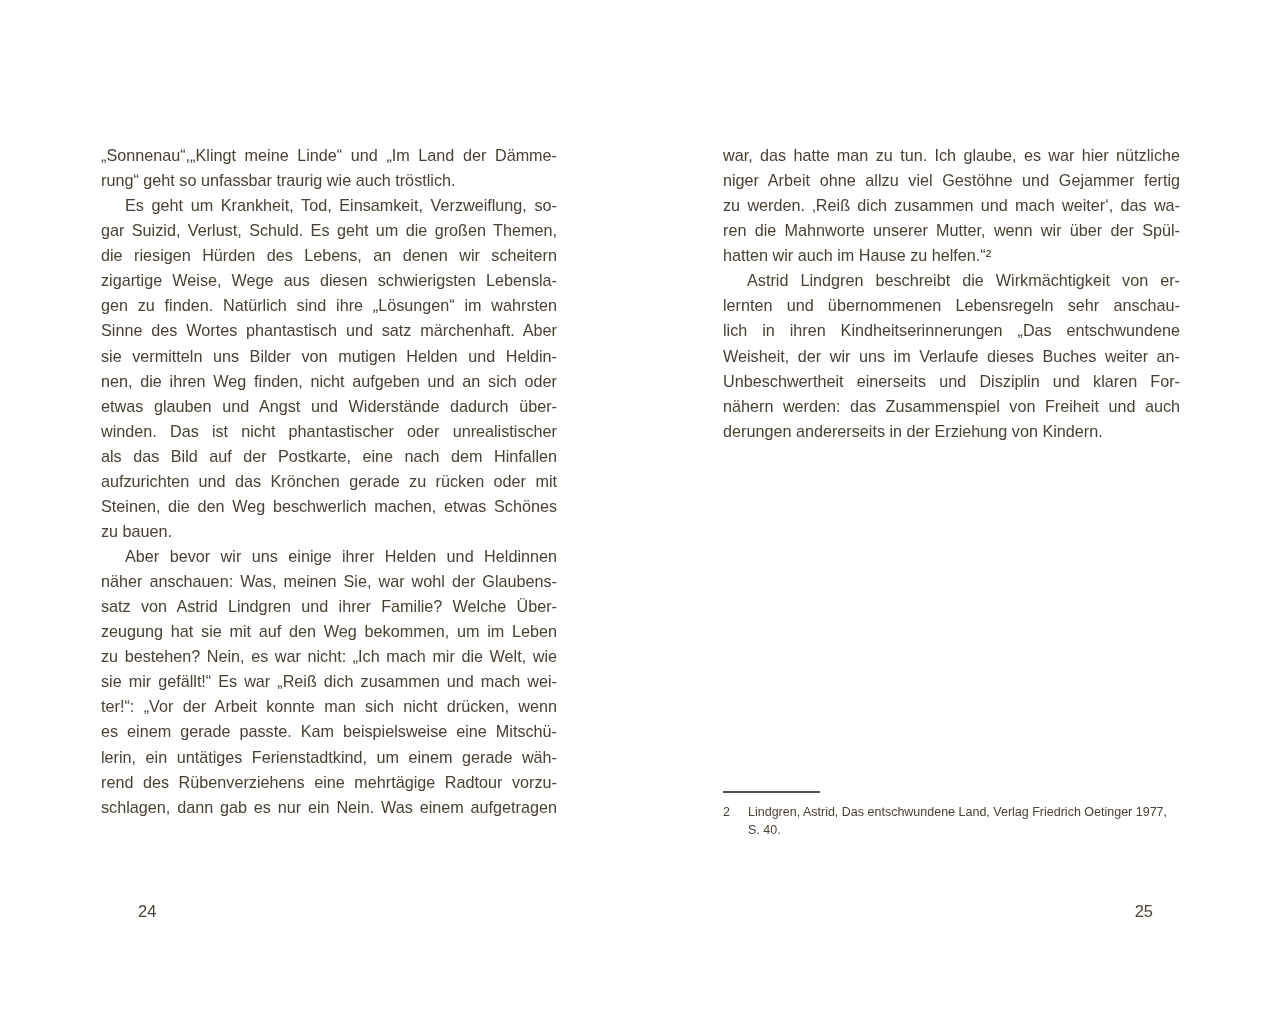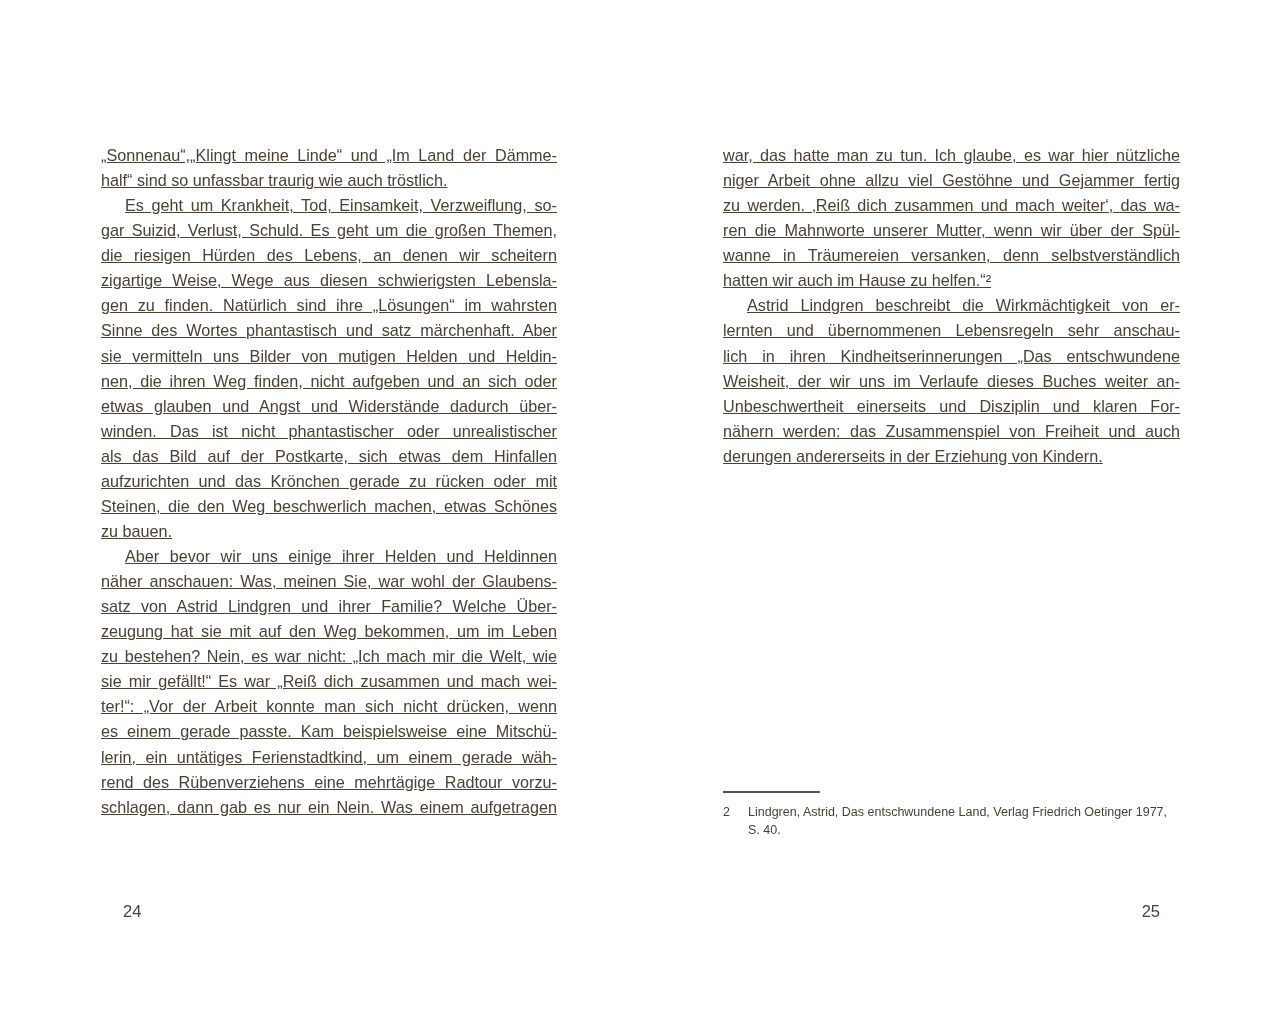--- a/index.html
+++ b/index.html
@@ -20,21 +20,21 @@
     inset: 0;
   }
   .text-col {
     position: absolute;
     top: 143px;
     font-size: 16.2px;
     line-height: 25.07px;
   }
   #col-left  { left: 101px; width: 456px; }
   #col-right { left: 723px; width: 457px; }
-  .line { height: 25.07px; text-decoration: underline; }
+  .line { height: 25.07px; }
   .line.just {
     text-align: justify;
     text-align-last: justify;
   }
   .line.indent { text-indent: 24px; }
   .footnote {
     position: absolute;
     left: 723px;
     top: 791px;
     width: 457px;
@@ -55,43 +55,43 @@
     position: absolute;
     left: 0;
     top: 0;
   }
   .pagenum {
     position: absolute;
     top: 901px;
     font-size: 16.5px;
     line-height: 20px;
   }
-  #pagenum-left  { left: 123px; }
-  #pagenum-right { right: 120px; text-align: center; }
+  #pagenum-left  { left: 138px; }
+  #pagenum-right { right: 127px; text-align: center; }
 </style>
 </head>
 <body>
 
 <div class="spread">
 
   <div>
     <div class="text-col" id="col-left">
         <div class="line just">„Sonnenau“,„Klingt meine Linde“ und „Im Land der Dämme-</div>
-        <div class="line">half“ sind so unfassbar traurig wie auch tröstlich.</div>
+        <div class="line">rung“ geht so unfassbar traurig wie auch tröstlich.</div>
         <div class="line indent just">Es geht um Krankheit, Tod, Einsamkeit, Verzweiflung, so-</div>
         <div class="line just">gar Suizid, Verlust, Schuld. Es geht um die großen Themen,</div>
         <div class="line just">die riesigen Hürden des Lebens, an denen wir scheitern</div>
         <div class="line just">zigartige Weise, Wege aus diesen schwierigsten Lebensla-</div>
         <div class="line just">gen zu finden. Natürlich sind ihre „Lösungen“ im wahrsten</div>
         <div class="line just">Sinne des Wortes phantastisch und satz märchenhaft. Aber</div>
         <div class="line just">sie vermitteln uns Bilder von mutigen Helden und Heldin-</div>
         <div class="line just">nen, die ihren Weg finden, nicht aufgeben und an sich oder</div>
         <div class="line just">etwas glauben und Angst und Widerstände dadurch über-</div>
         <div class="line just">winden. Das ist nicht phantastischer oder unrealistischer</div>
-        <div class="line just">als das Bild auf der Postkarte, sich etwas dem Hinfallen</div>
+        <div class="line just">als das Bild auf der Postkarte, eine nach dem Hinfallen</div>
         <div class="line just">aufzurichten und das Krönchen gerade zu rücken oder mit</div>
         <div class="line just">Steinen, die den Weg beschwerlich machen, etwas Schönes</div>
         <div class="line">zu bauen.</div>
         <div class="line indent just">Aber bevor wir uns einige ihrer Helden und Heldinnen</div>
         <div class="line just">näher anschauen: Was, meinen Sie, war wohl der Glaubens-</div>
         <div class="line just">satz von Astrid Lindgren und ihrer Familie? Welche Über-</div>
         <div class="line just">zeugung hat sie mit auf den Weg bekommen, um im Leben</div>
         <div class="line just">zu bestehen? Nein, es war nicht: „Ich mach mir die Welt, wie</div>
         <div class="line just">sie mir gefällt!“ Es war „Reiß dich zusammen und mach wei-</div>
         <div class="line just">ter!“: „Vor der Arbeit konnte man sich nicht drücken, wenn</div>
@@ -102,21 +102,20 @@
       </div>
     <div class="pagenum" id="pagenum-left">24</div>
   </div>
 
   <div>
     <div class="text-col" id="col-right">
         <div class="line just">war, das hatte man zu tun. Ich glaube, es war hier nützliche</div>
         <div class="line just">niger Arbeit ohne allzu viel Gestöhne und Gejammer fertig</div>
         <div class="line just">zu werden. ‚Reiß dich zusammen und mach weiter‘, das wa-</div>
         <div class="line just">ren die Mahnworte unserer Mutter, wenn wir über der Spül-</div>
-        <div class="line just">wanne in Träumereien versanken, denn selbstverständlich</div>
         <div class="line">hatten wir auch im Hause zu helfen.“²</div>
         <div class="line indent just">Astrid Lindgren beschreibt die Wirkmächtigkeit von er-</div>
         <div class="line just">lernten und übernommenen Lebensregeln sehr anschau-</div>
         <div class="line just">lich in ihren Kindheitserinnerungen „Das entschwundene</div>
         <div class="line just">Weisheit, der wir uns im Verlaufe dieses Buches weiter an-</div>
         <div class="line just">Unbeschwertheit einerseits und Disziplin und klaren For-</div>
         <div class="line just">nähern werden: das Zusammenspiel von Freiheit und auch</div>
         <div class="line">derungen andererseits in der Erziehung von Kindern.</div>
       </div>
 

